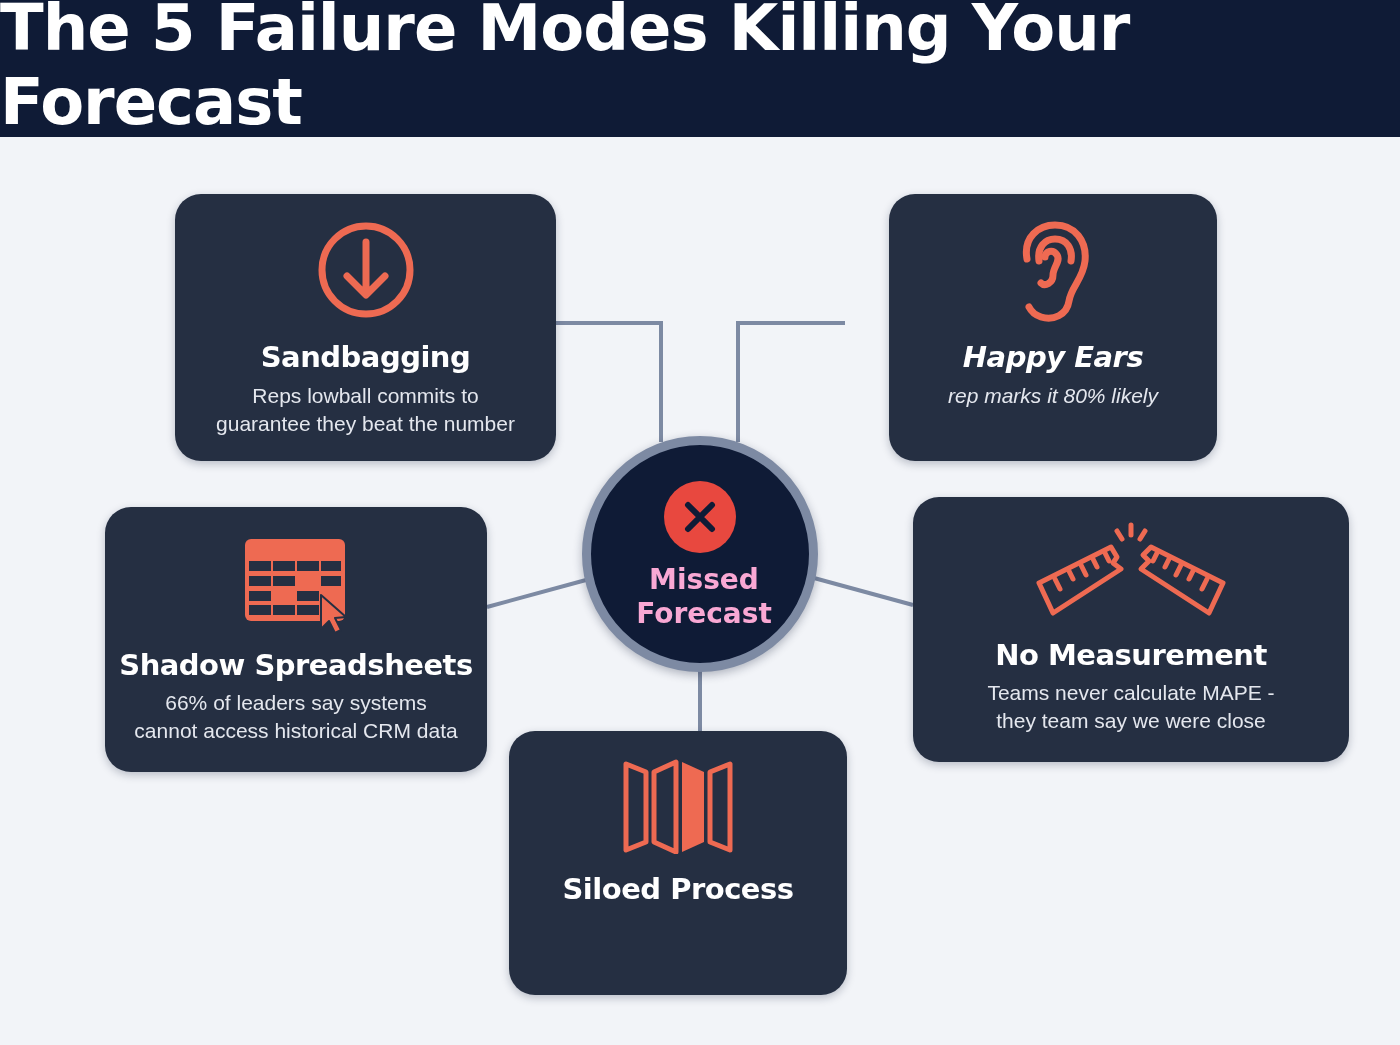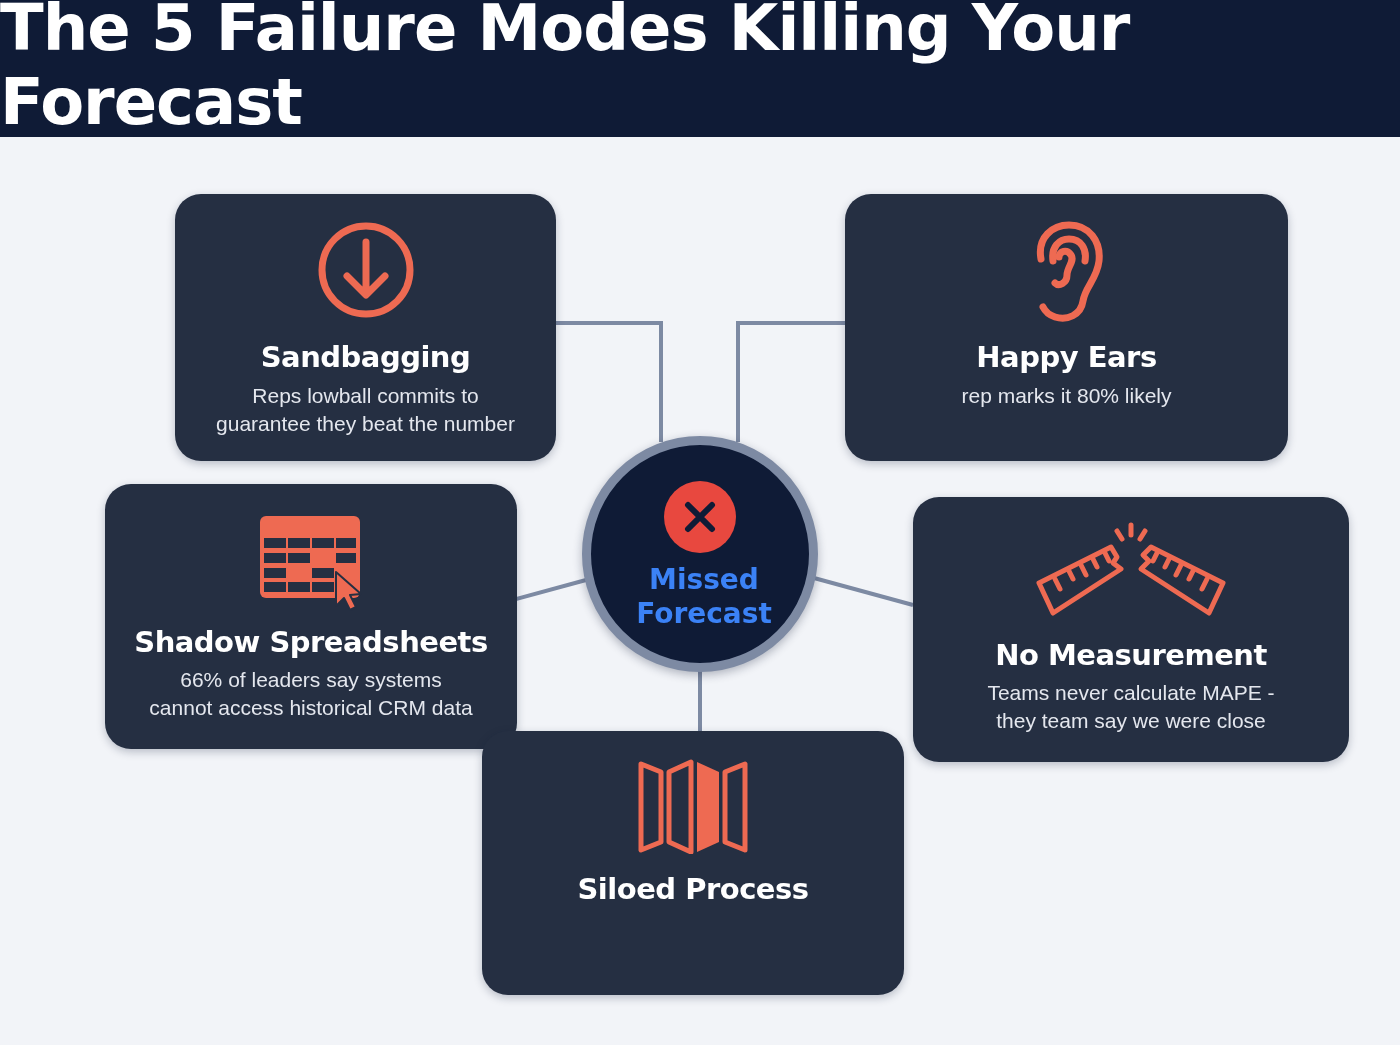--- a/index.html
+++ b/index.html
@@ -57,21 +57,21 @@
     border: 9px solid #7d8aa3;
     box-shadow: 0 3px 10px rgba(15,27,54,0.3);
   }
   .hub .x-badge {
     position: absolute; left: 50%; top: 36px; transform: translateX(-50%);
     width: 72px; height: 72px; border-radius: 50%;
     background: #e8483f;
   }
   .hub .hub-label {
     position: absolute; left: 8px; right: 0; top: 118px;
-    text-align: center; color: #3b82f6;
+    text-align: center; color: #f9a8d4;
     font-family: "DejaVu Sans", sans-serif;
     font-weight: bold; font-size: 28px; line-height: 34px;
   }
   .hub .hub-label span { display: block; }
 </style>
 </head>
 <body>
 
 <div class="header">
   <h1>The 5 Failure Modes Killing Your Forecast</h1>
@@ -92,35 +92,35 @@
     <circle cx="50" cy="50" r="44" stroke="#ee6a52" stroke-width="7" fill="none"></circle>
     <path d="M50 22 V74 M31 56 L50 75 L69 56" stroke="#ee6a52" stroke-width="7" fill="none" stroke-linecap="round" stroke-linejoin="round"></path>
   </svg>
   <div class="title" style="top:146px;">Sandbagging</div>
   <div class="desc" style="top:188px;">
     <span>Reps lowball commits to</span>
     <span>guarantee they beat the number</span>
   </div>
 </div>
 
-<div class="card" style="left:845px; top:194px; width:443px; height:267px;">
+<div class="card" style="left:889px; top:194px; width:328px; height:267px;font-style:italic;">
   <svg class="icon" style="top:27px;" width="80" height="102" viewBox="0 0 80 102">
     <g stroke="#ee6a52" stroke-width="7" fill="none" stroke-linecap="round" stroke-linejoin="round">
       <path d="M14 38 C10 16 26 4 42 4 C62 4 74 20 72 40 C70 58 58 66 56 80 C54 94 40 100 28 96 C22 94 18 90 16 86"></path>
       <path d="M26 40 C24 26 32 18 42 18 C54 18 60 28 58 40"></path>
       <path d="M32 36 C32 30 40 28 44 34 C48 40 40 46 40 54 C40 62 32 66 28 62"></path>
     </g>
   </svg>
   <div class="title" style="top:146px;">Happy Ears</div>
   <div class="desc" style="top:188px;">
     <span>rep marks it 80% likely</span>
   </div>
 </div>
 
-<div class="card" style="left:105px; top:484px; width:412px; height:265px;">
+<div class="card" style="left:105px; top:507px; width:382px; height:265px;">
   <svg class="icon" style="top:30px;" width="106" height="98" viewBox="0 0 106 98">
     <rect x="2" y="2" width="100" height="82" rx="6" fill="#ee6a52"></rect>
     <g fill="#252f42">
       <rect x="6" y="24" width="22" height="10"></rect>
         <rect x="30" y="24" width="22" height="10"></rect>
         <rect x="54" y="24" width="22" height="10"></rect>
         <rect x="78" y="24" width="20" height="10"></rect>
       <rect x="6" y="39" width="22" height="10"></rect>
         <rect x="30" y="39" width="22" height="10"></rect>
         <rect x="78" y="39" width="20" height="10"></rect>
@@ -149,21 +149,21 @@
       <path d="M98 6 L98 16 M84 12 L89 20 M112 12 L107 20"></path>
     </g>
   </svg>
   <div class="title" style="top:141px;">No Measurement</div>
   <div class="desc" style="top:182px;">
     <span>Teams never calculate MAPE -</span>
     <span>they team say we were close</span>
   </div>
 </div>
 
-<div class="card" style="left:482px; top:731px; width:422px; height:264px;">
+<div class="card" style="left:509px; top:731px; width:338px; height:264px;">
   <svg class="icon" style="top:27px;" width="112" height="96" viewBox="0 0 112 96">
     <g stroke="#ee6a52" stroke-width="5" fill="none" stroke-linejoin="round">
       <path d="M4 6 L24 14 L24 84 L4 92 Z"></path>
       <path d="M32 14 L54 4 L54 94 L32 84 Z"></path>
       <path d="M88 14 L108 6 L108 92 L88 84 Z"></path>
     </g>
     <path d="M60 4 L82 14 L82 84 L60 94 Z" fill="#ee6a52"></path>
   </svg>
   <div class="title" style="top:141px;">Siloed Process</div>
 </div>

